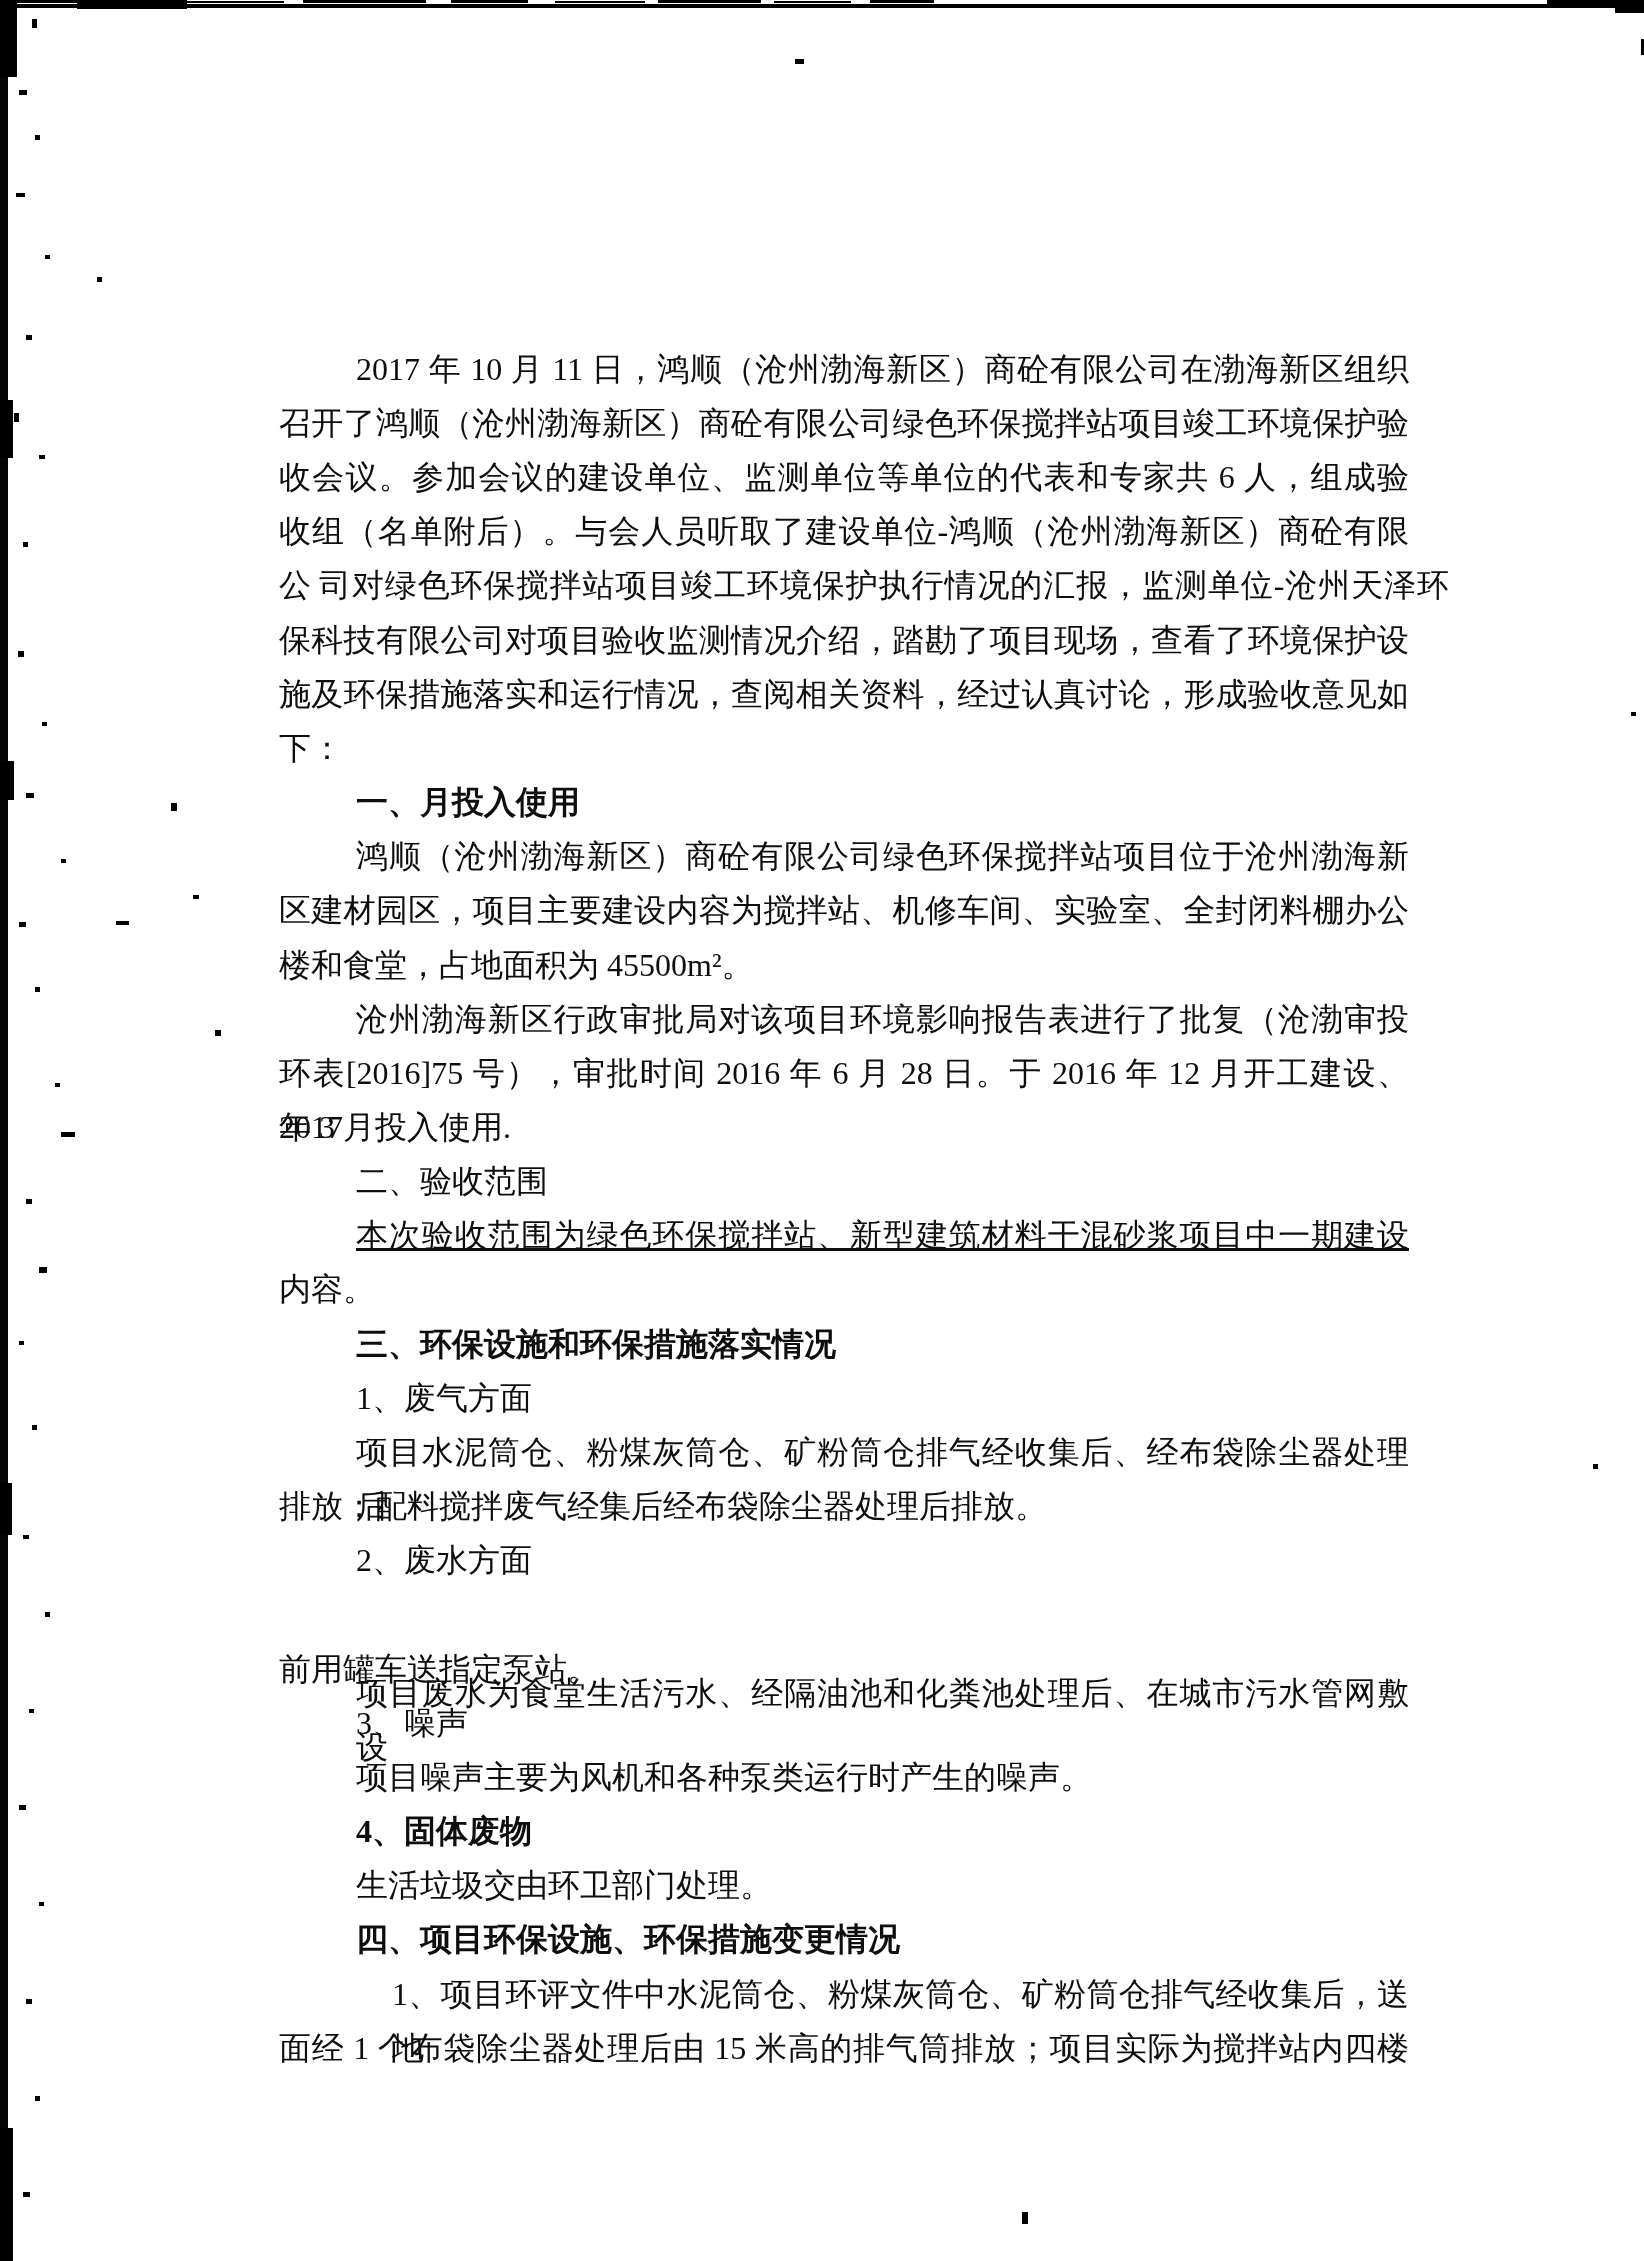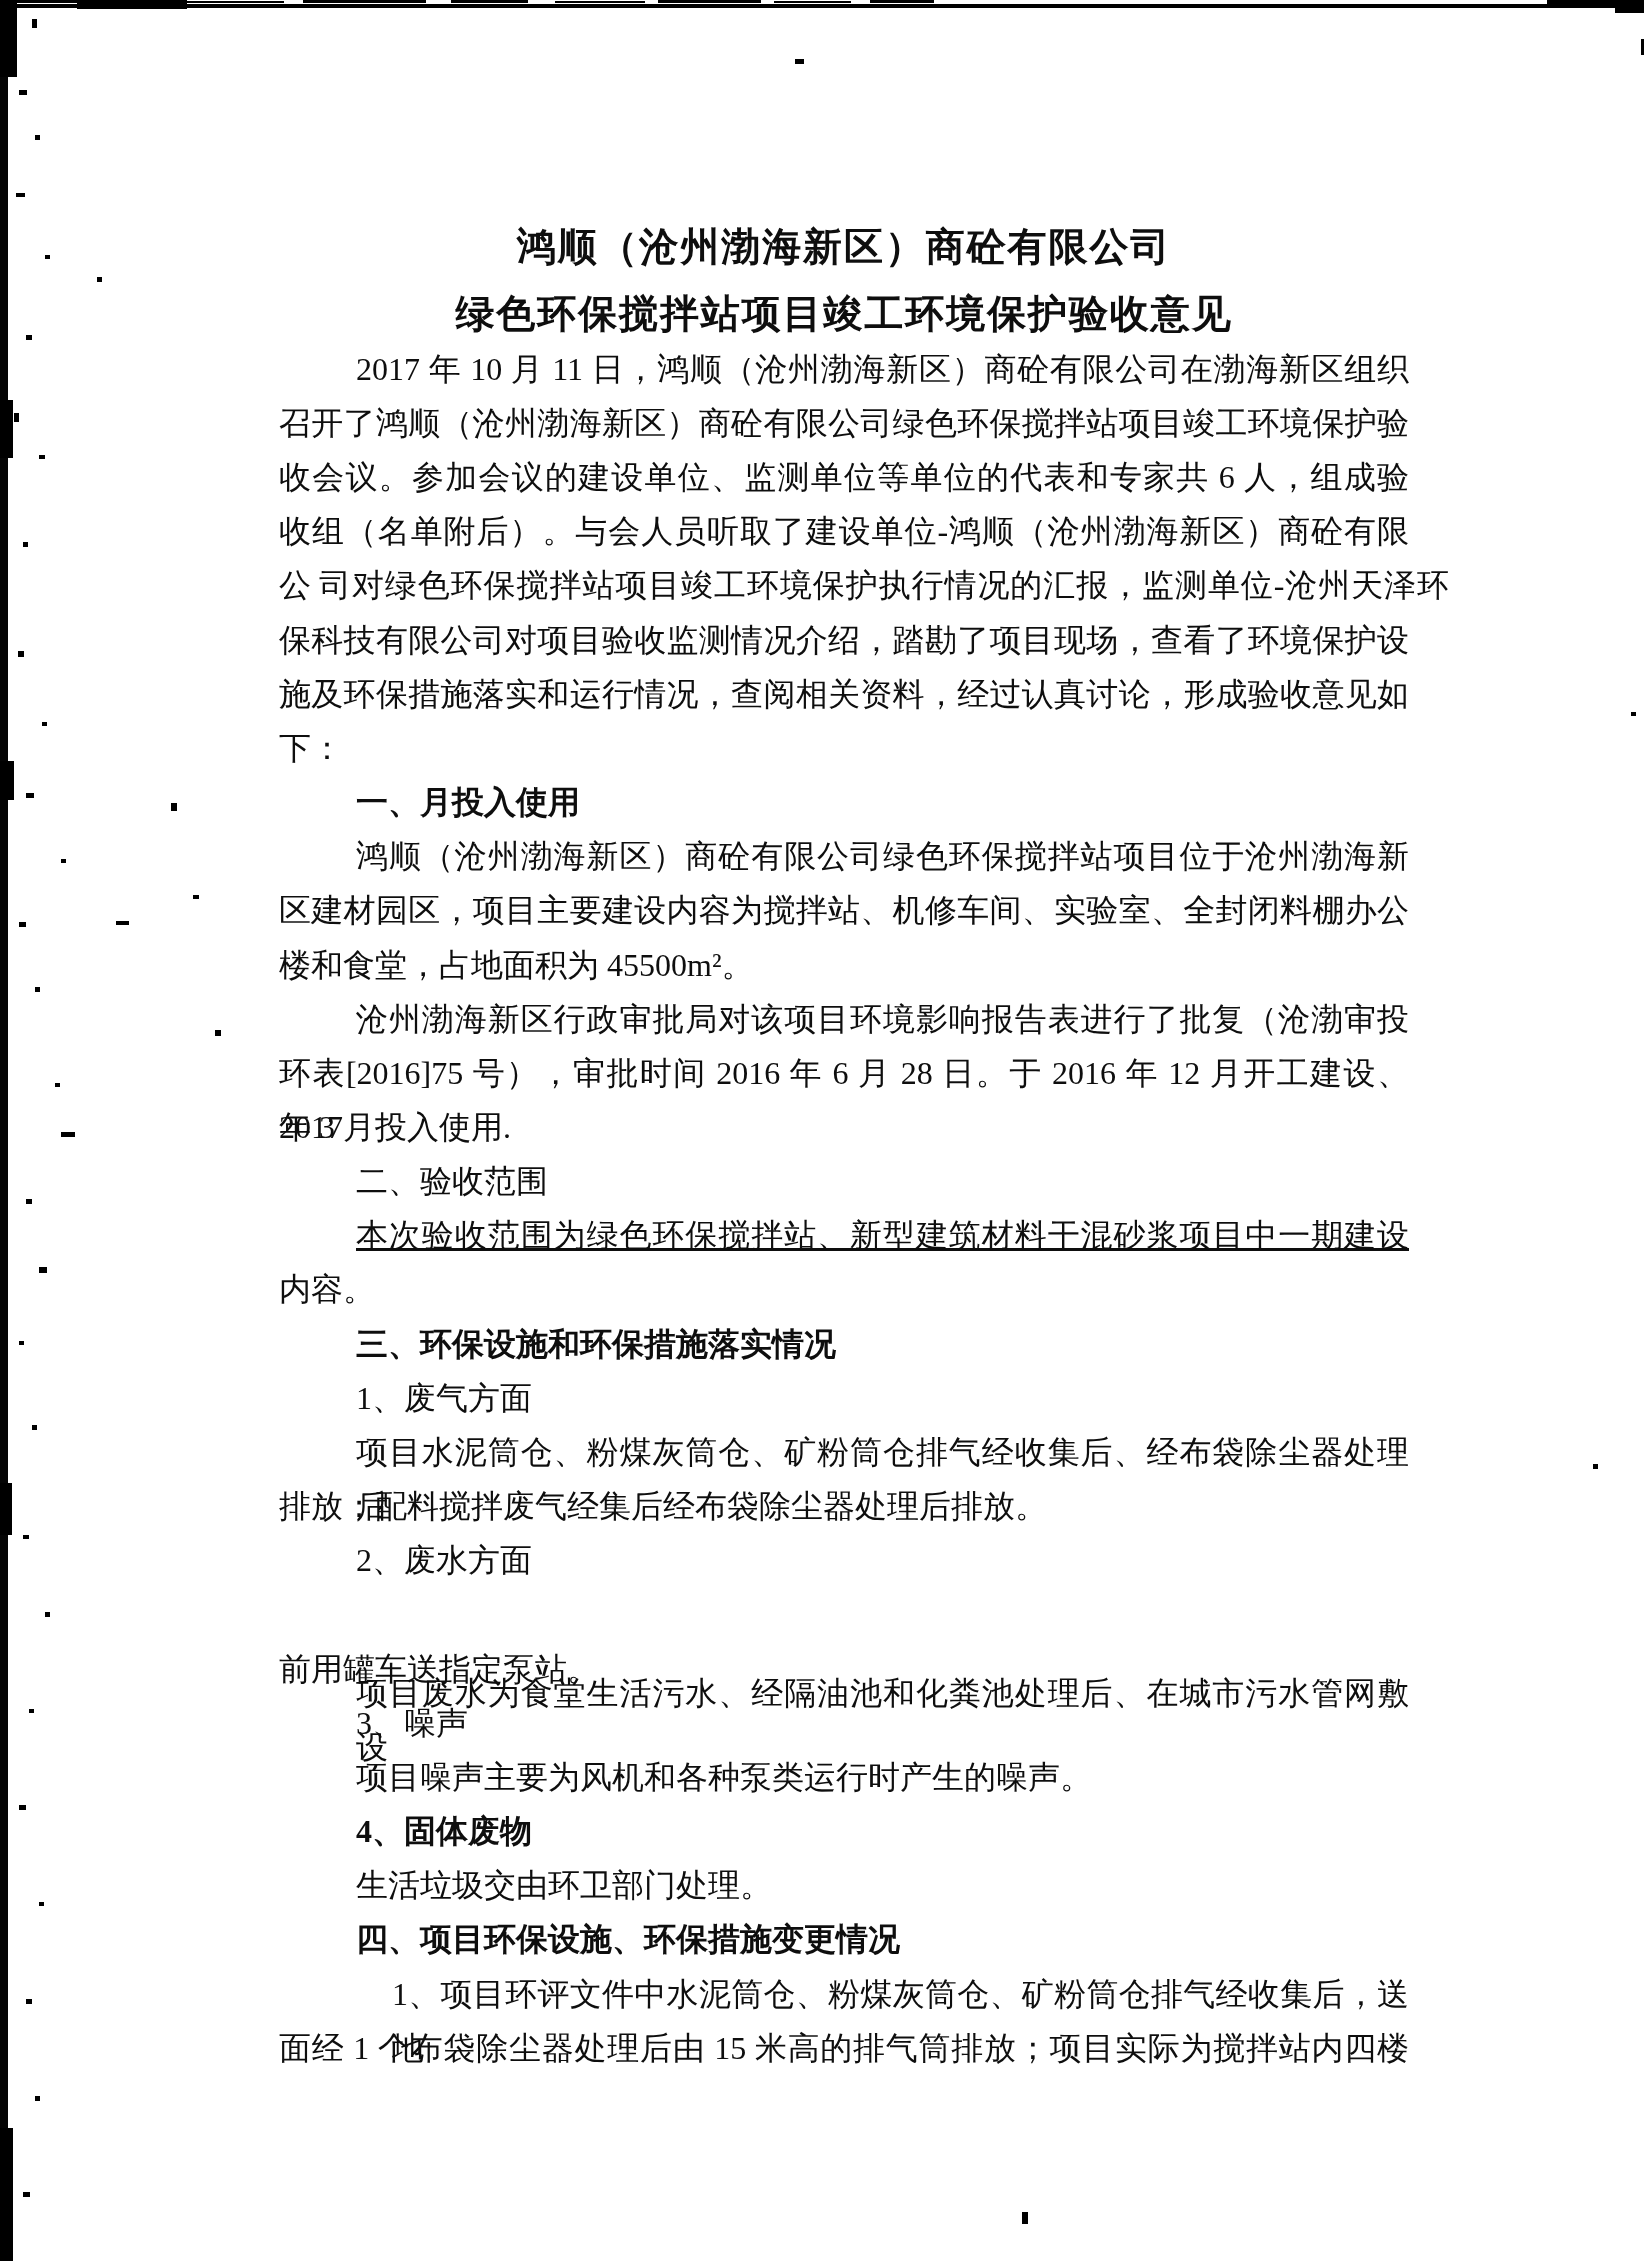--- a/index.html
+++ b/index.html
@@ -93,24 +93,20 @@
       <div style="left: 45px; top: 1612px; width: 5.2px; height: 5.2px; background: rgb(0, 0, 0);"></div>
       <div style="left: 29px; top: 1709px; width: 5.2px; height: 3.9px; background: rgb(0, 0, 0);"></div>
       <div style="left: 19.3px; top: 1805px; width: 6.4px; height: 5.2px; background: rgb(0, 0, 0);"></div>
       <div style="left: 39px; top: 1902px; width: 5.2px; height: 3.9px; background: rgb(0, 0, 0);"></div>
       <div style="left: 26px; top: 1999px; width: 6.4px; height: 5.2px; background: rgb(0, 0, 0);"></div>
       <div style="left: 35px; top: 2096px; width: 5.2px; height: 5.2px; background: rgb(0, 0, 0);"></div>
       <div style="left: 22.6px; top: 2192px; width: 7.7px; height: 5.2px; background: rgb(0, 0, 0);"></div>
       <div style="left: 1022px; top: 2212px; width: 5.8px; height: 11.6px; background: rgb(0, 0, 0);"></div>
     </div>
 
-  <div class="titles">
-    <div class="title-line">鸿顺（沧州渤海新区）商砼有限公司</div>
-    <div class="title-line">绿色环保搅拌站项目竣工环境保护验收意见</div>
-  </div>
 
   <div>
       <div class="line fill indent" style="top: 342px; font-family: Liberation Serif, serif;">2017 年 10 月 11 日，鸿顺（沧州渤海新区）商砼有限公司在渤海新区组织</div>
       <div class="line fill" style="top: 396px;">召开了鸿顺（沧州渤海新区）商砼有限公司绿色环保搅拌站项目竣工环境保护验</div>
       <div class="line fill" style="top: 450px;">收会议。参加会议的建设单位、监测单位等单位的代表和专家共 6 人，组成验</div>
       <div class="line fill" style="top: 504px;">收组（名单附后）。与会人员听取了建设单位-鸿顺（沧州渤海新区）商砼有限公</div>
       <div class="line fill" style="top: 558px; margin-left: 40px;">司对绿色环保搅拌站项目竣工环境保护执行情况的汇报，监测单位-沧州天泽环</div>
       <div class="line fill" style="top: 613px;">保科技有限公司对项目验收监测情况介绍，踏勘了项目现场，查看了环境保护设</div>
       <div class="line fill" style="top: 667px;">施及环保措施落实和运行情况，查阅相关资料，经过认真讨论，形成验收意见如</div>
       <div class="line left" style="top: 721px;">下：</div>

